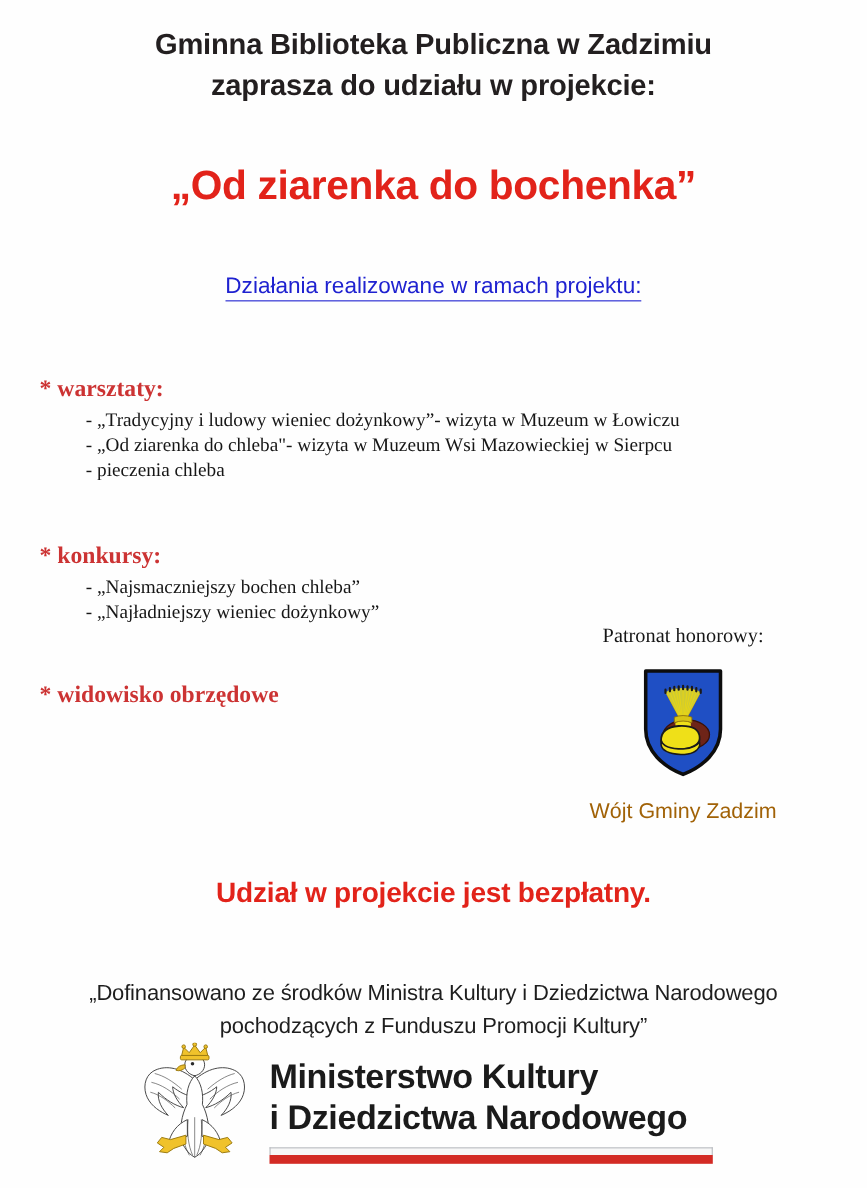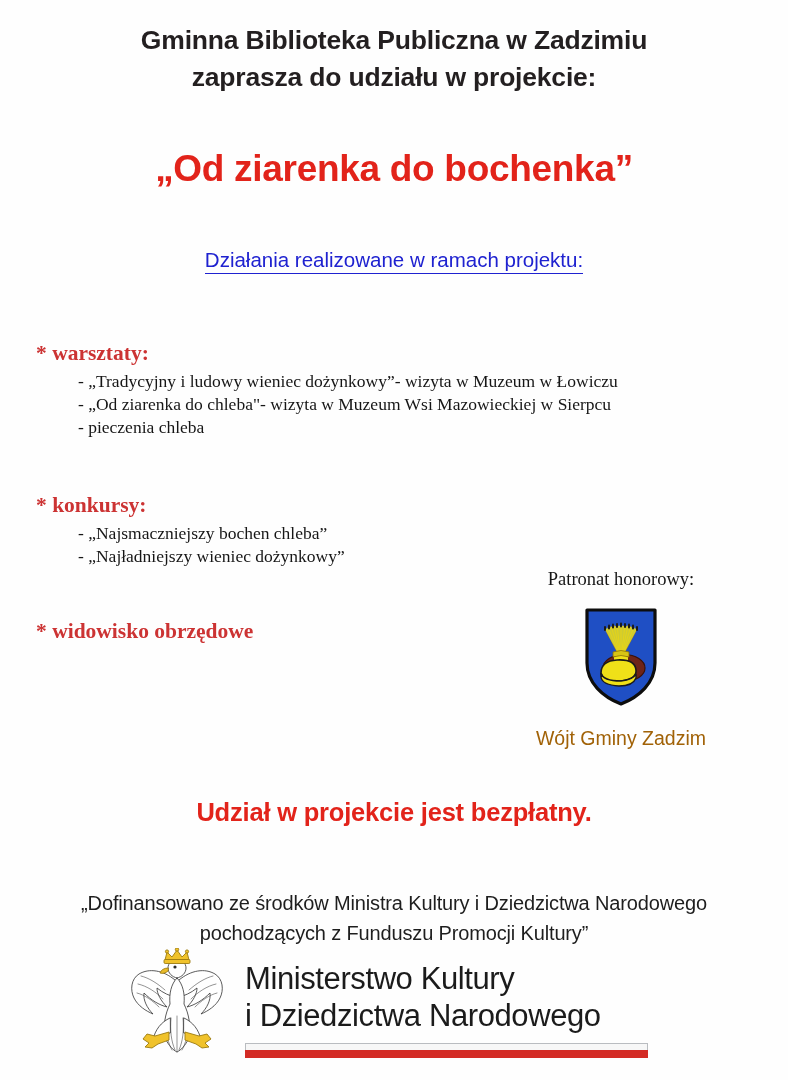--- a/index.html
+++ b/index.html
@@ -179,21 +179,21 @@
     width: 104px;
     height: 116px;
   }
   .ministry-text {
     margin-left: 16px;
     padding-top: 12px;
   }
   .ministry-text .mline {
     font-family: "Liberation Sans", sans-serif;
     font-size: 31px;
-    font-weight: 400;
+    font-weight: 700;
     color: #1b1b1b;
     line-height: 37px;
     letter-spacing: -0.4px;
     white-space: nowrap;
   }
   .flag-bar {
     margin-top: 9px;
     width: 403px;
   }
   .flag-white {

